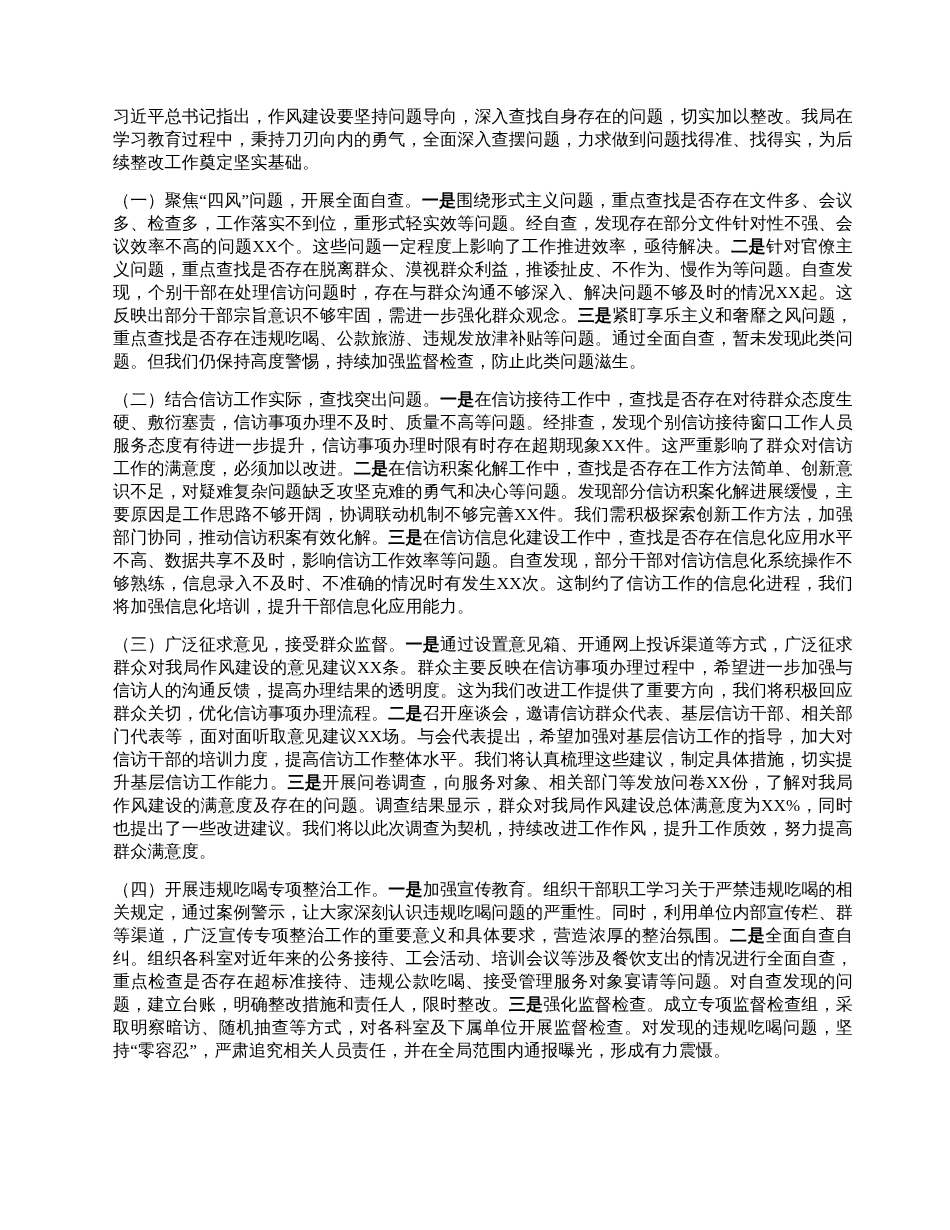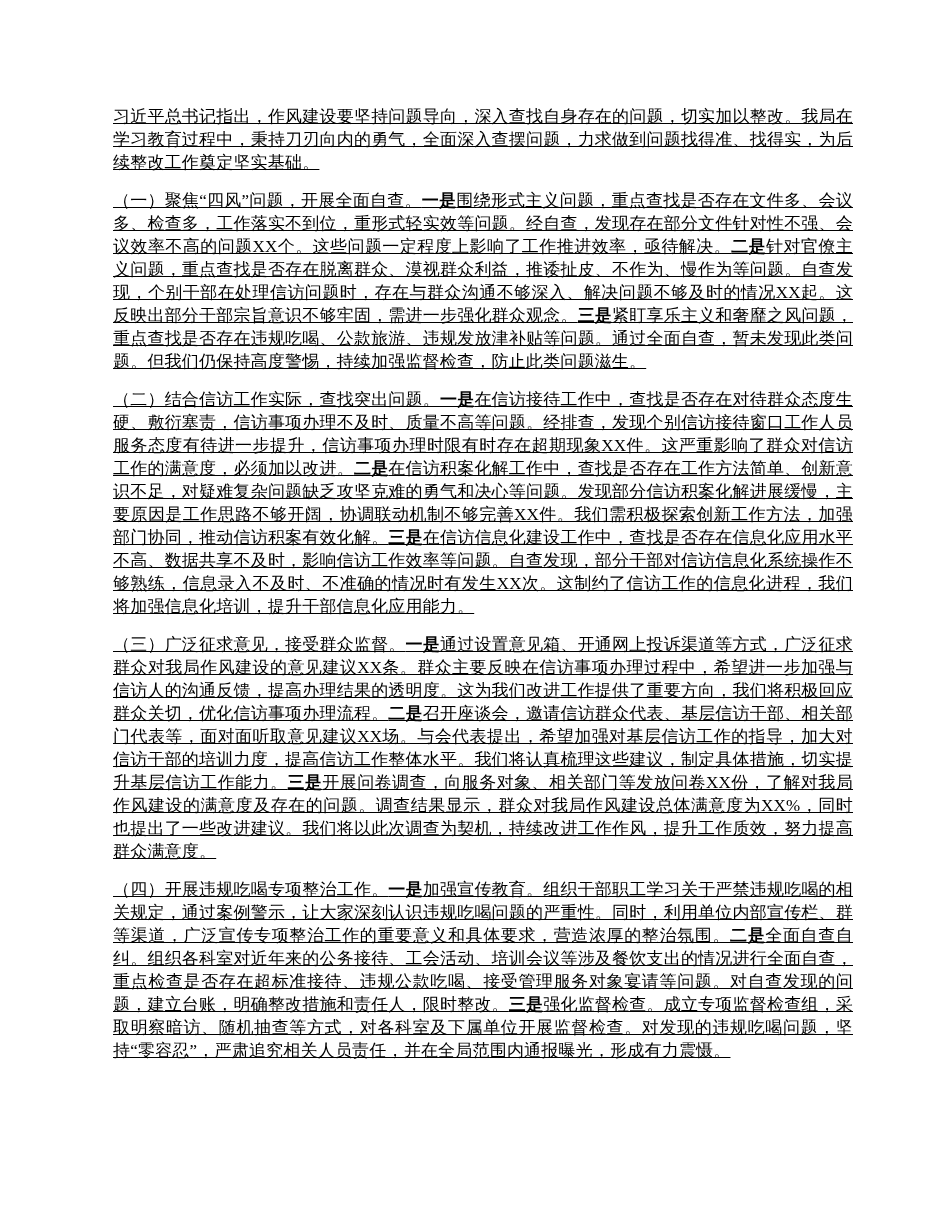--- a/index.html
+++ b/index.html
@@ -13,21 +13,20 @@
     font-family: "Liberation Serif", "DejaVu Serif", serif;
     color: #000000;
   }
   .page {
     box-sizing: border-box;
     width: 950px;
     height: 1230px;
     padding: 105px 97px 80px 113px;
     background: #ffffff;
     overflow: hidden;
-    text-decoration: underline;
   }
   .para {
     margin: 0 0 15px 0;
     font-size: 17px;
     line-height: 23px;
     text-align: justify;
     text-justify: inter-ideograph;
     word-break: break-all;
     letter-spacing: 0.2px;
   }

